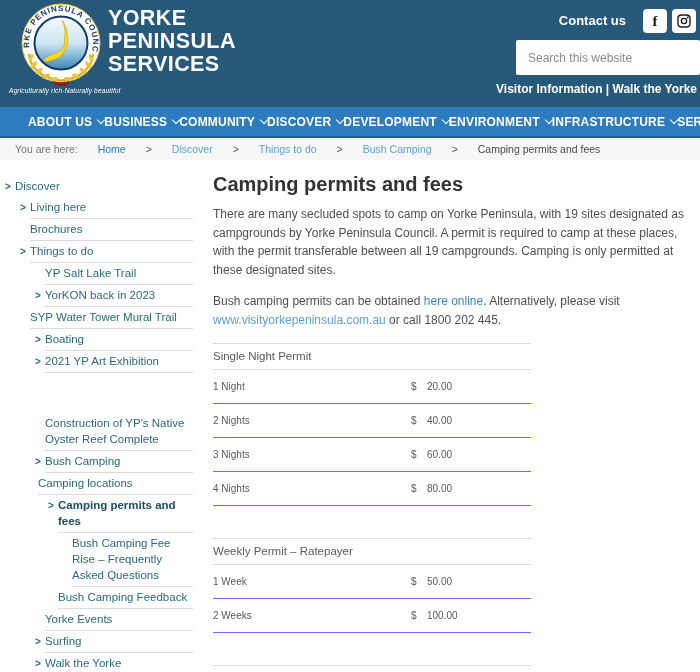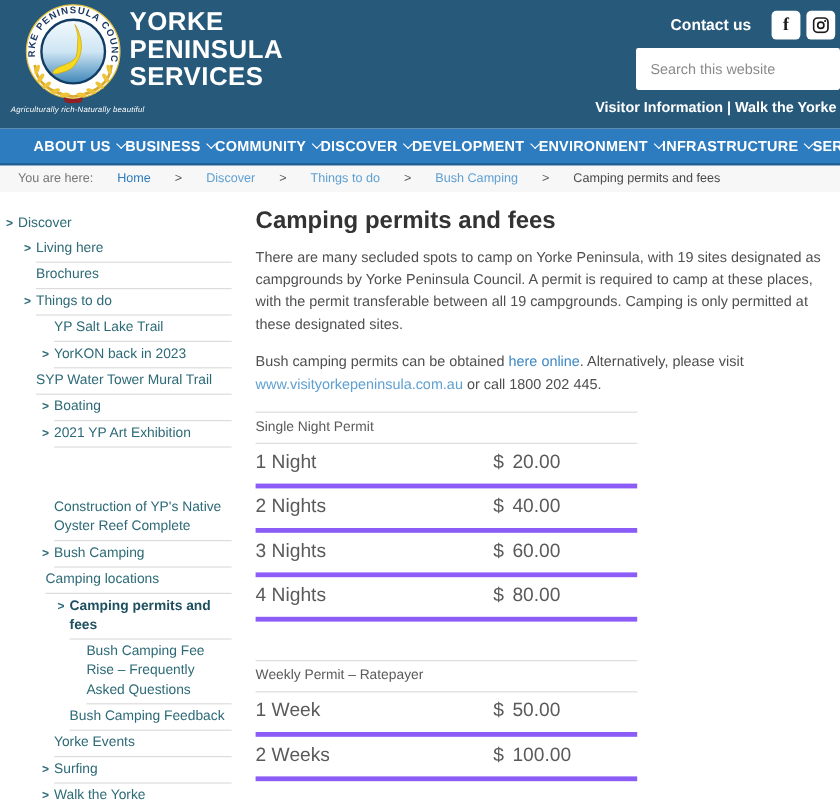--- a/index.html
+++ b/index.html
@@ -15,21 +15,21 @@
   .logo-wrap { position:absolute; left:9px; top:2px; width:104px; text-align:center; }
   .logo-tagline { font-size:6.5px; font-style:italic; color:#ffffff; margin-top:-3px; letter-spacing:.2px; white-space:nowrap; }
   .site-title { position:absolute; left:108px; top:7px; color:#fff; font-weight:bold;
     font-size:21.5px; line-height:23px; letter-spacing:.4px; }
   .contact-link { position:absolute; top:13px; right:74px; color:#fff; font-weight:bold; font-size:13px; text-decoration:none; }
   .soc { position:absolute; top:9px; width:24px; height:24px; background:#fff; border-radius:4px;
     display:flex; align-items:center; justify-content:center; }
   .soc-fb { right:33px; }
   .soc-ig { right:4px; }
   .soc-fb .fglyph { font-weight:bold; font-size:15px; color:#1b1b1b; font-family:"Liberation Serif", serif; }
-  .search-box { position:absolute; top:40px; right:0; width:170px; height:35px; border:0; border-radius:2px;
+  .search-box { position:absolute; top:40px; right:0; width:184px; height:35px; border:0; border-radius:2px;
     background:#fff; padding:0 12px; font-size:12px; color:#444; outline:none; box-sizing:border-box;
     font-family:"Liberation Sans", sans-serif; }
   .search-box::placeholder { color:#8a8a8a; }
   .utility-links { position:absolute; top:82px; right:3px; color:#fff; font-weight:bold; font-size:12px; text-decoration:none; }
 
   
   .main-nav { height:29px; background:#2d7cbf; border-bottom:2px solid #1f5e8d;
     display:flex; align-items:center; justify-content:space-between; padding:0 12px 0 28px; }
   .nav-item { color:#fff; font-weight:bold; font-size:12px; letter-spacing:.2px;
     text-decoration:none; display:flex; align-items:center; gap:6px; white-space:nowrap; }
@@ -59,22 +59,22 @@
   .para { font-size:12px; color:#4f4f4f; line-height:1.55; margin:0 0 13px; }
   .para a { text-decoration:none; }
   .lnk { color:#3c87c4; }
   .lnk.light { color:#5fa0d2; }
 
   
   .fees { width:318px; border-top:1px solid #ddd; margin-top:8px; }
   .fee-heading { height:25px; display:flex; align-items:center; font-size:11.5px; color:#5a5a5a;
     border-bottom:1px solid #ddd; }
   .fee-row { height:33px; display:grid; grid-template-columns:1fr 16px 40px 64px; align-items:center;
-    font-size:16px; color:#5a5a5a; border-bottom:4px solid #8b5cf6; }
-  .fee-row .val { text-align:center; }
+    font-size:10px; color:#5a5a5a; border-bottom:1px solid #8b5cf6; }
+  .fee-row .val { text-align:left; }
   .fee-spacer { height:32px; border-bottom:1px solid #ddd; }
 </style>
 </head>
 <body>
 
 <div class="page">
 
   <header class="site-header">
     <div class="logo-wrap">
       <svg width="88" height="84" viewBox="0 0 88 84">

